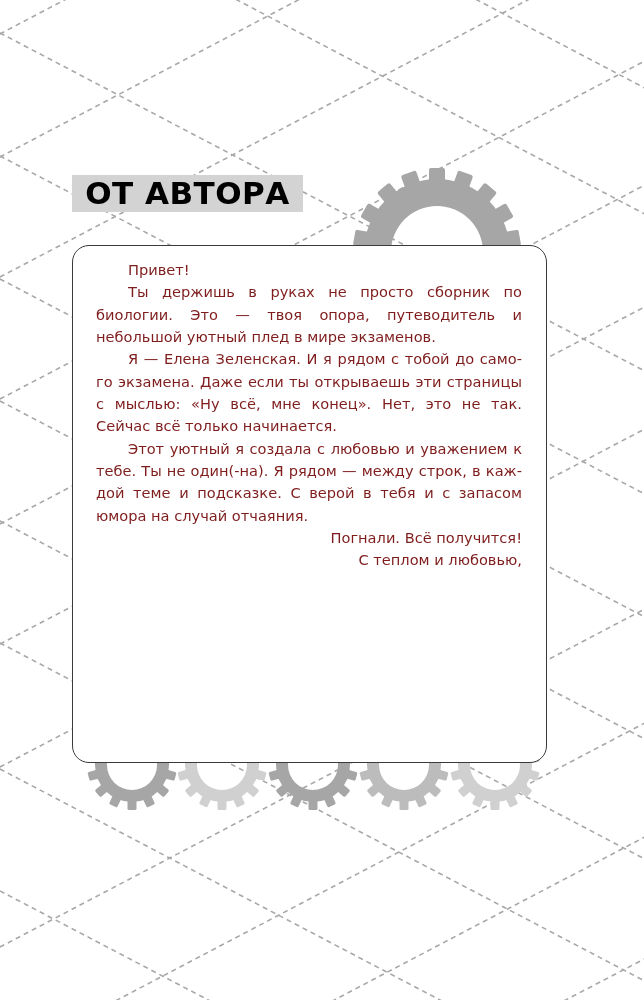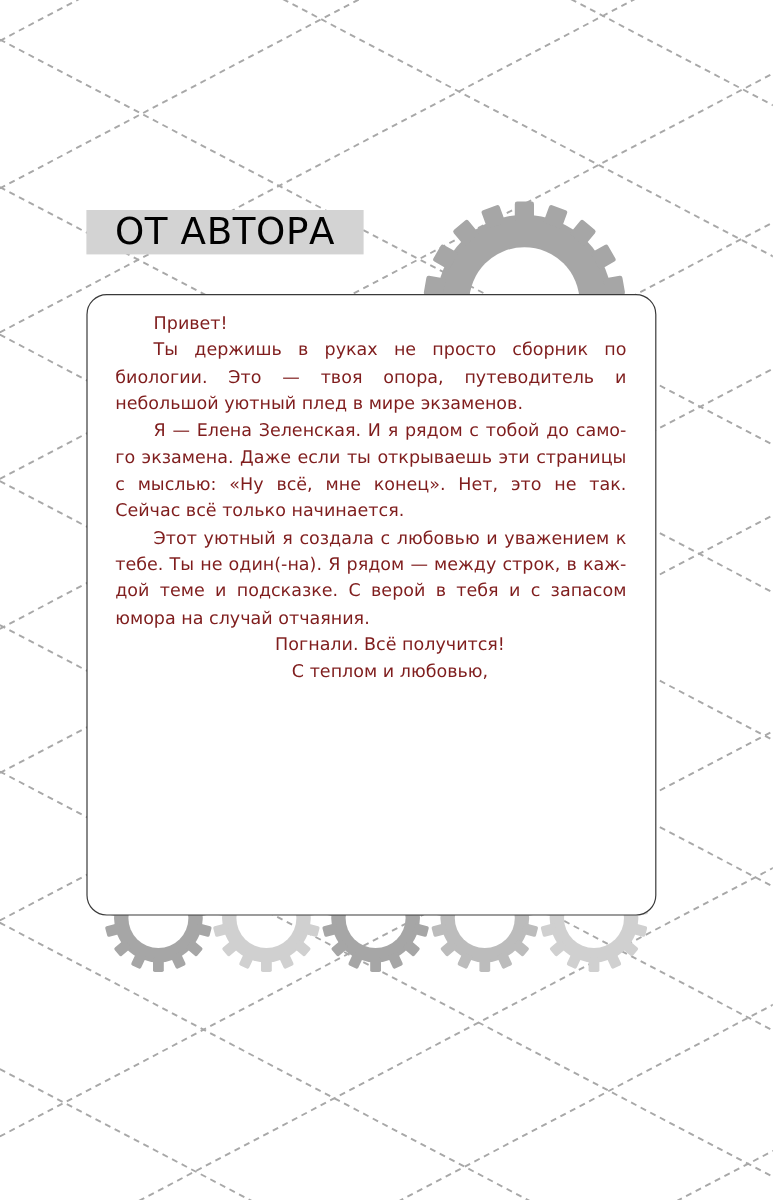--- a/index.html
+++ b/index.html
@@ -39,21 +39,21 @@
       width: 231px;
       height: 37px;
       background: #d3d3d3;
       z-index: 2;
       display: flex;
       align-items: center;
       justify-content: center;
     }
     .title-text {
       font-family: "DejaVu Sans", sans-serif;
-      font-weight: normal;
+      font-weight: bold;
       font-size: 31px;
       color: #000;
       letter-spacing: 0.5px;
       line-height: 1;
       white-space: nowrap;
     }
     .letter-card {
       position: absolute;
       left: 72px;
       top: 245px;
@@ -72,21 +72,21 @@
       line-height: 22.35px;
       color: #7f1d1d;
       text-align: justify;
       hyphens: manual;
     }
     .letter-body p {
       margin: 0;
       text-indent: 32px;
     }
     .letter-body p.sign {
-      text-align: center;
+      text-align: right;
     }
   </style>
 </head>
 <body>
 
 <svg class="bg-lattice" viewBox="0 0 644 1000" xmlns="http://www.w3.org/2000/svg">
 
   <line x1="-40" y1="12" x2="700" y2="400"></line>
   <line x1="-40" y1="135" x2="700" y2="523"></line>
   <line x1="180" y1="-30" x2="700" y2="243"></line>

